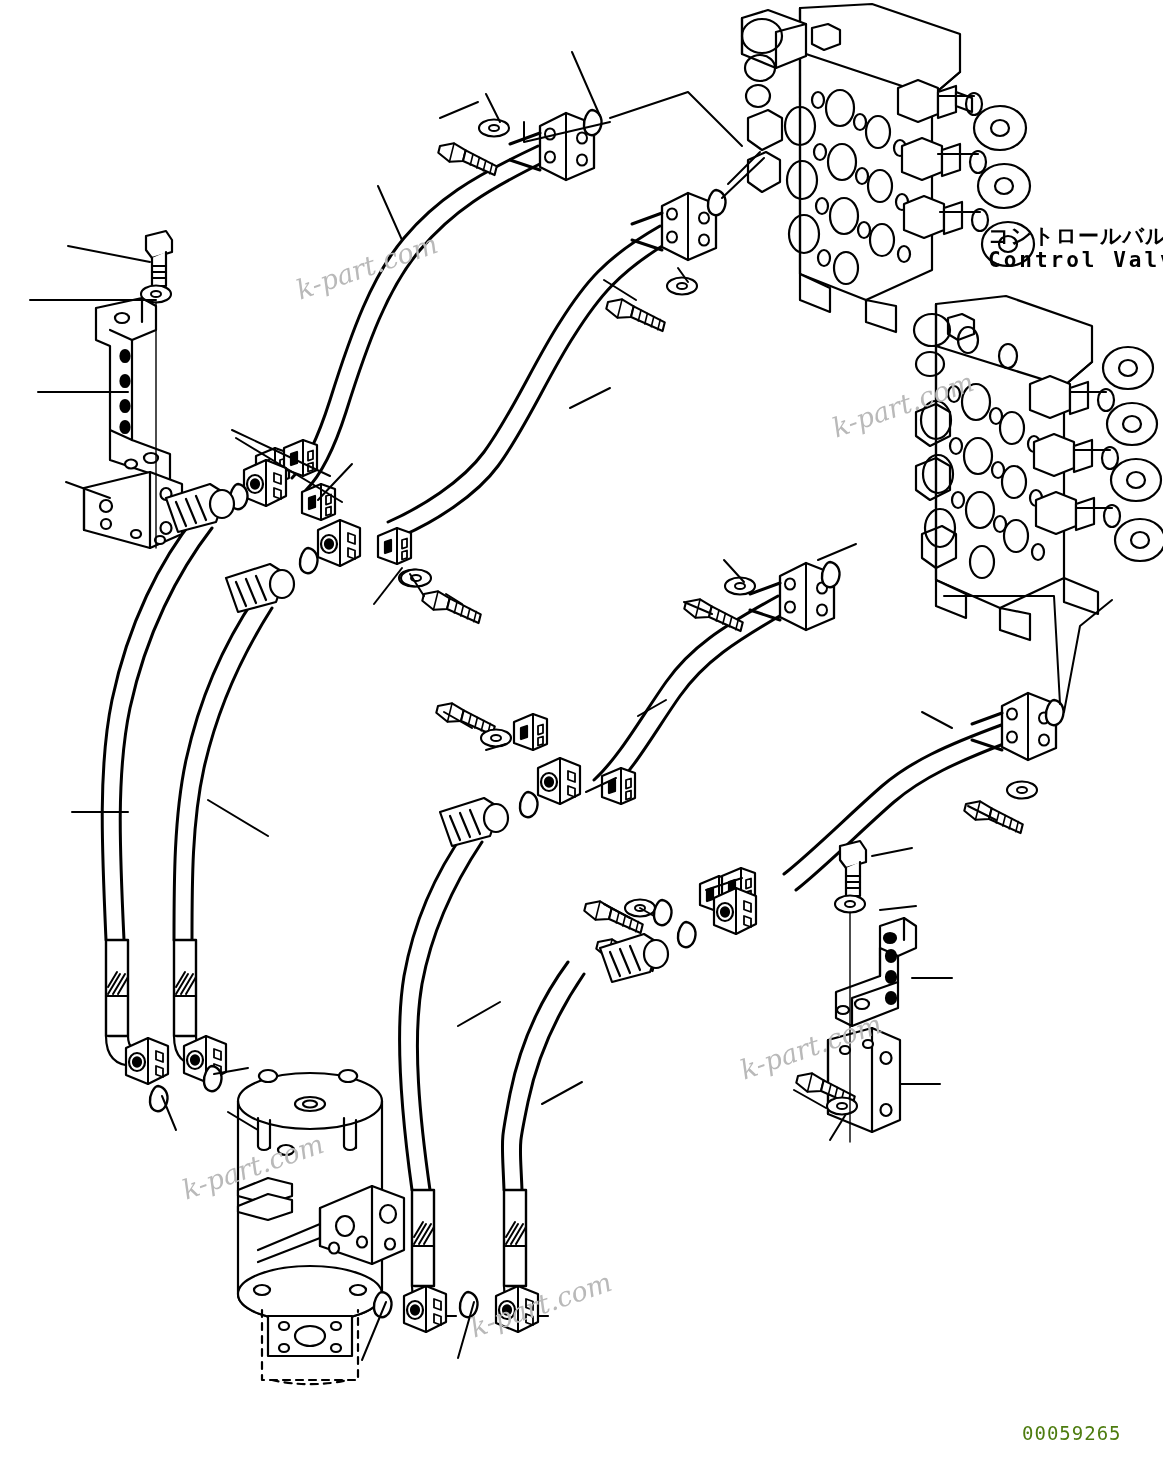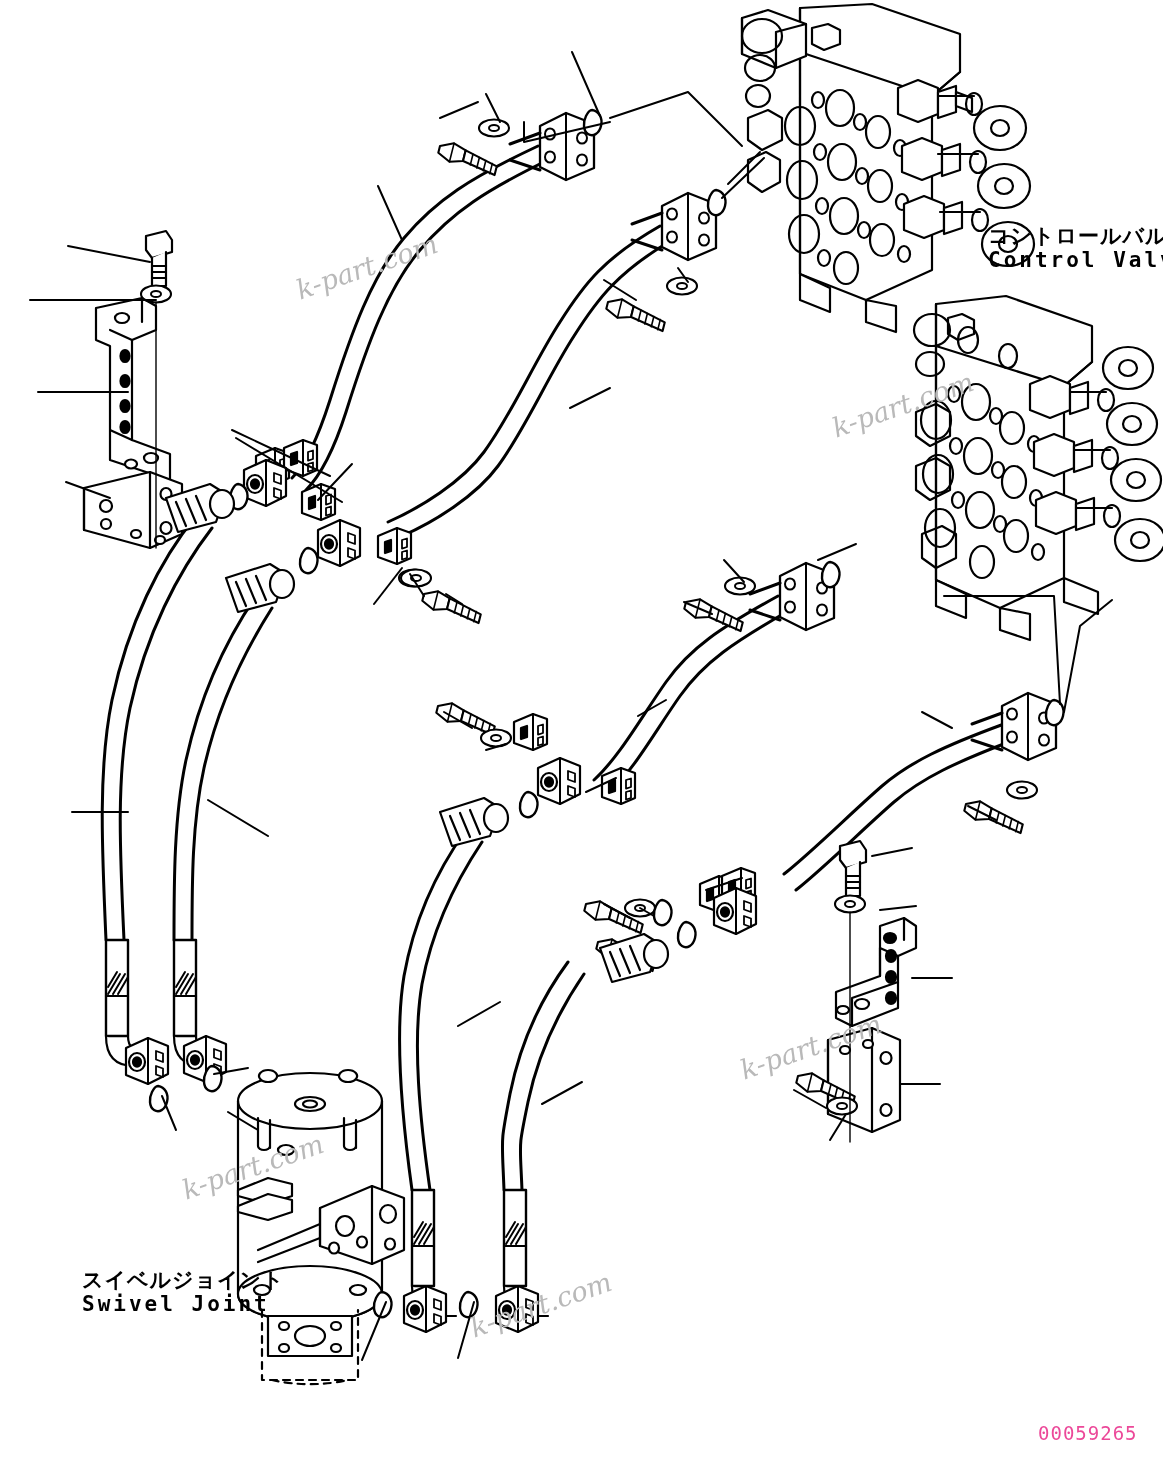--- a/index.html
+++ b/index.html
@@ -4,21 +4,21 @@
 <style>
   html,body{margin:0;padding:0;background:#fff;}
   body{font-family:"Liberation Sans",sans-serif;}
   #sheet{position:relative;width:1163px;height:1471px;background:#fff;overflow:hidden;}
   #art{position:absolute;left:0;top:0;width:1163px;height:1471px;}
   .label{position:absolute;color:#000;white-space:nowrap;font-family:"DejaVu Sans",sans-serif;}
   .label .jp{font-size:21px;letter-spacing:1px;line-height:1.15;font-weight:700;}
   .label .en{font-size:21px;letter-spacing:3px;line-height:1.15;font-family:"DejaVu Sans Mono",monospace;font-weight:700;}
   #cv-label{left:988px;top:224px;text-align:left;}
   #sj-label{left:82px;top:1268px;text-align:left;}
-  #drawing-no{position:absolute;left:1022px;top:1422px;font-family:"DejaVu Sans Mono",monospace;font-size:19px;letter-spacing:1px;color:#ec4899;margin-left:16px;}
+  #drawing-no{position:absolute;left:1022px;top:1422px;font-family:"DejaVu Sans Mono",monospace;font-size:19px;letter-spacing:1px;color:#4d7c0f;}
   .wm{position:absolute;color:#b9b9b9;font-size:27px;font-style:italic;font-family:"DejaVu Serif",serif;white-space:nowrap;transform-origin:0 0;pointer-events:none;}
 </style>
 </head>
 <body>
 
 <div id="sheet">
 
   <svg id="art" viewBox="0 0 1163 1471">
     <defs>
       <g id="boltSmall">
@@ -499,24 +499,20 @@
       </g>
 
     </g>
   </svg>
 
   <div class="label" id="cv-label">
     <div class="jp">コントロールバルブ</div>
     <div class="en">Control Valve</div>
   </div>
 
-  <div class="label" id="sj-label">
-    <div class="jp">スイベルジョイント</div>
-    <div class="en">Swivel Joint</div>
-  </div>
 
   <div id="drawing-no">00059265</div>
 
   <div id="wm-layer">
       <div class="wm" style="left: 292px; top: 276px; transform: rotate(-19deg);">k-part.com</div>
       <div class="wm" style="left: 828px; top: 414px; transform: rotate(-19deg);">k-part.com</div>
       <div class="wm" style="left: 736px; top: 1056px; transform: rotate(-19deg);">k-part.com</div>
       <div class="wm" style="left: 178px; top: 1176px; transform: rotate(-19deg);">k-part.com</div>
       <div class="wm" style="left: 466px; top: 1314px; transform: rotate(-19deg);">k-part.com</div>
     </div>

